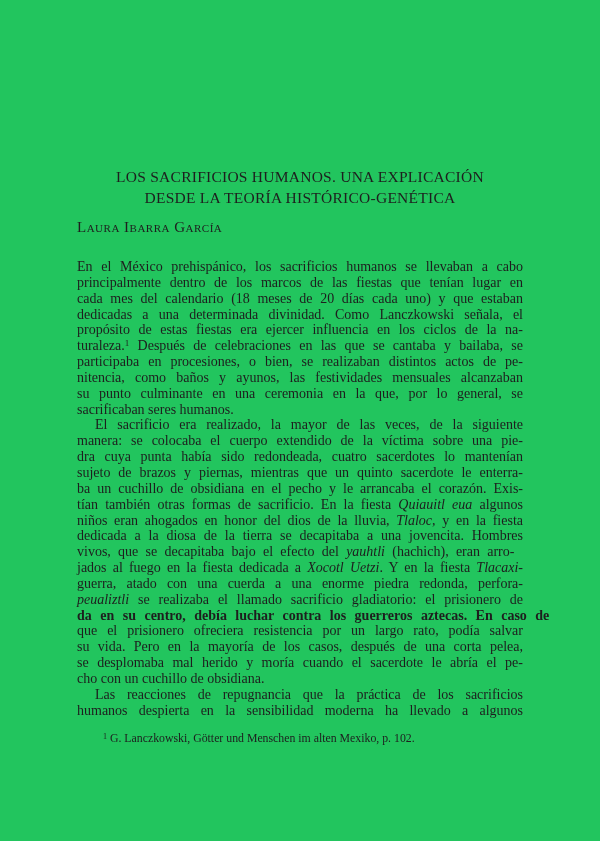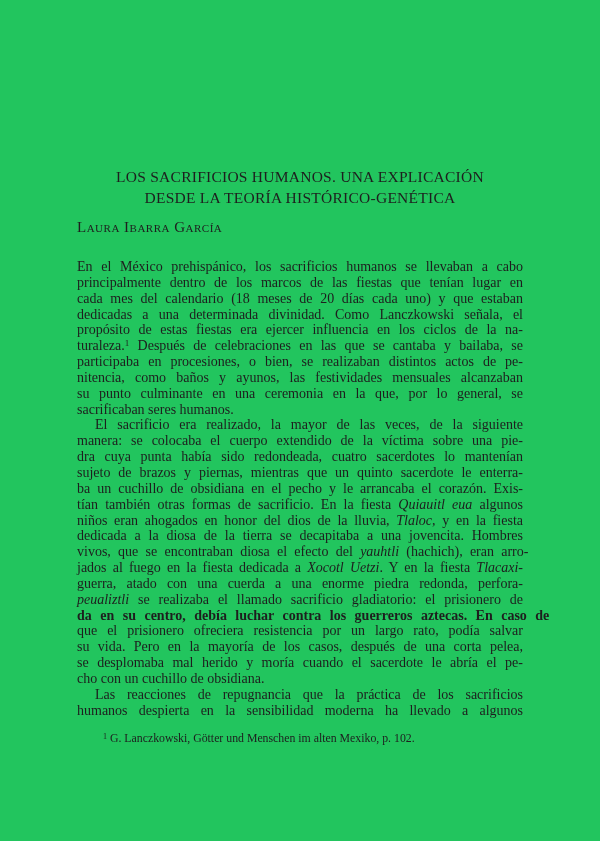--- a/index.html
+++ b/index.html
@@ -82,21 +82,21 @@
       </div>
       <div class="paragraph indent">
         <div class="line"><span class="measure" style="word-spacing: 6.36364px;"><span>El sacrificio era realizado, la mayor de las veces, de la siguiente</span></span></div>
         <div class="line"><span class="measure" style="word-spacing: 5.45455px;"><span>manera: se colocaba el cuerpo extendido de la víctima sobre una pie-</span></span></div>
         <div class="line"><span class="measure" style="word-spacing: 6.10243px;"><span>dra cuya punta había sido redondeada, cuatro sacerdotes lo mantenían</span></span></div>
         <div class="line"><span class="measure" style="word-spacing: 4.42614px; text-align: center;"><span>sujeto de brazos y piernas, mientras que un quinto sacerdote le enterra-</span></span></div>
         <div class="line"><span class="measure" style="word-spacing: 3.50841px;"><span>ba un cuchillo de obsidiana en el pecho y le arrancaba el corazón. Exis-</span></span></div>
         <div class="line"><span class="measure" style="word-spacing: 3.64489px;"><span>tían también otras formas de sacrificio. En la fiesta </span><span class="it">Quiauitl eua</span><span> algunos</span></span></div>
         <div class="line"><span class="measure" style="word-spacing: 3.19643px;"><span>niños eran ahogados en honor del dios de la lluvia, </span><span class="it">Tlaloc</span><span>, y en la fiesta</span></span></div>
         <div class="line"><span class="measure" style="word-spacing: 4.28776px;"><span>dedicada a la diosa de la tierra se decapitaba a una jovencita. Hombres</span></span></div>
-        <div class="line"><span class="measure" style="word-spacing: 3.7571px;"><span>vivos, que se encontraban diosa el efecto del </span><span class="it">yauhtli</span><span> (hachich), eran arro-</span></span></div>
+        <div class="line"><span class="measure" style="word-spacing: 3.7571px;"><span>vivos, que se decapitaba bajo el efecto del </span><span class="it">yauhtli</span><span> (hachich), eran arro-</span></span></div>
         <div class="line"><span class="measure" style="word-spacing: 2.63504px; text-align: center;"><span>jados al fuego en la fiesta dedicada a </span><span class="it">Xocotl Uetzi</span><span>. Y en la fiesta </span><span class="it">Tlacaxi-</span></span></div>
         <div class="line"><span class="measure" style="word-spacing: 6.66406px;"><span>guerra, atado con una cuerda a una enorme piedra redonda, perfora-</span></span></div>
         <div class="line"><span class="measure" style="word-spacing: 5.36632px;"><span class="it">peualiztli</span><span> se realizaba el llamado sacrificio gladiatorio: el prisionero de</span></span></div>
         <div class="line"><span class="measure" style="word-spacing: 4.96745px; font-weight: bold;"><span>da en su centro, debía luchar contra los guerreros aztecas. En caso de</span></span></div>
         <div class="line"><span class="measure" style="word-spacing: 6.4125px;"><span>que el prisionero ofreciera resistencia por un largo rato, podía salvar</span></span></div>
         <div class="line"><span class="measure" style="word-spacing: 4.88101px;"><span>su vida. Pero en la mayoría de los casos, después de una corta pelea,</span></span></div>
         <div class="line"><span class="measure" style="word-spacing: 4.96615px;"><span>se desplomaba mal herido y moría cuando el sacerdote le abría el pe-</span></span></div>
         <div class="line end"><span class="measure"><span>cho con un cuchillo de obsidiana.</span></span></div>
       </div>
       <div class="paragraph indent">

